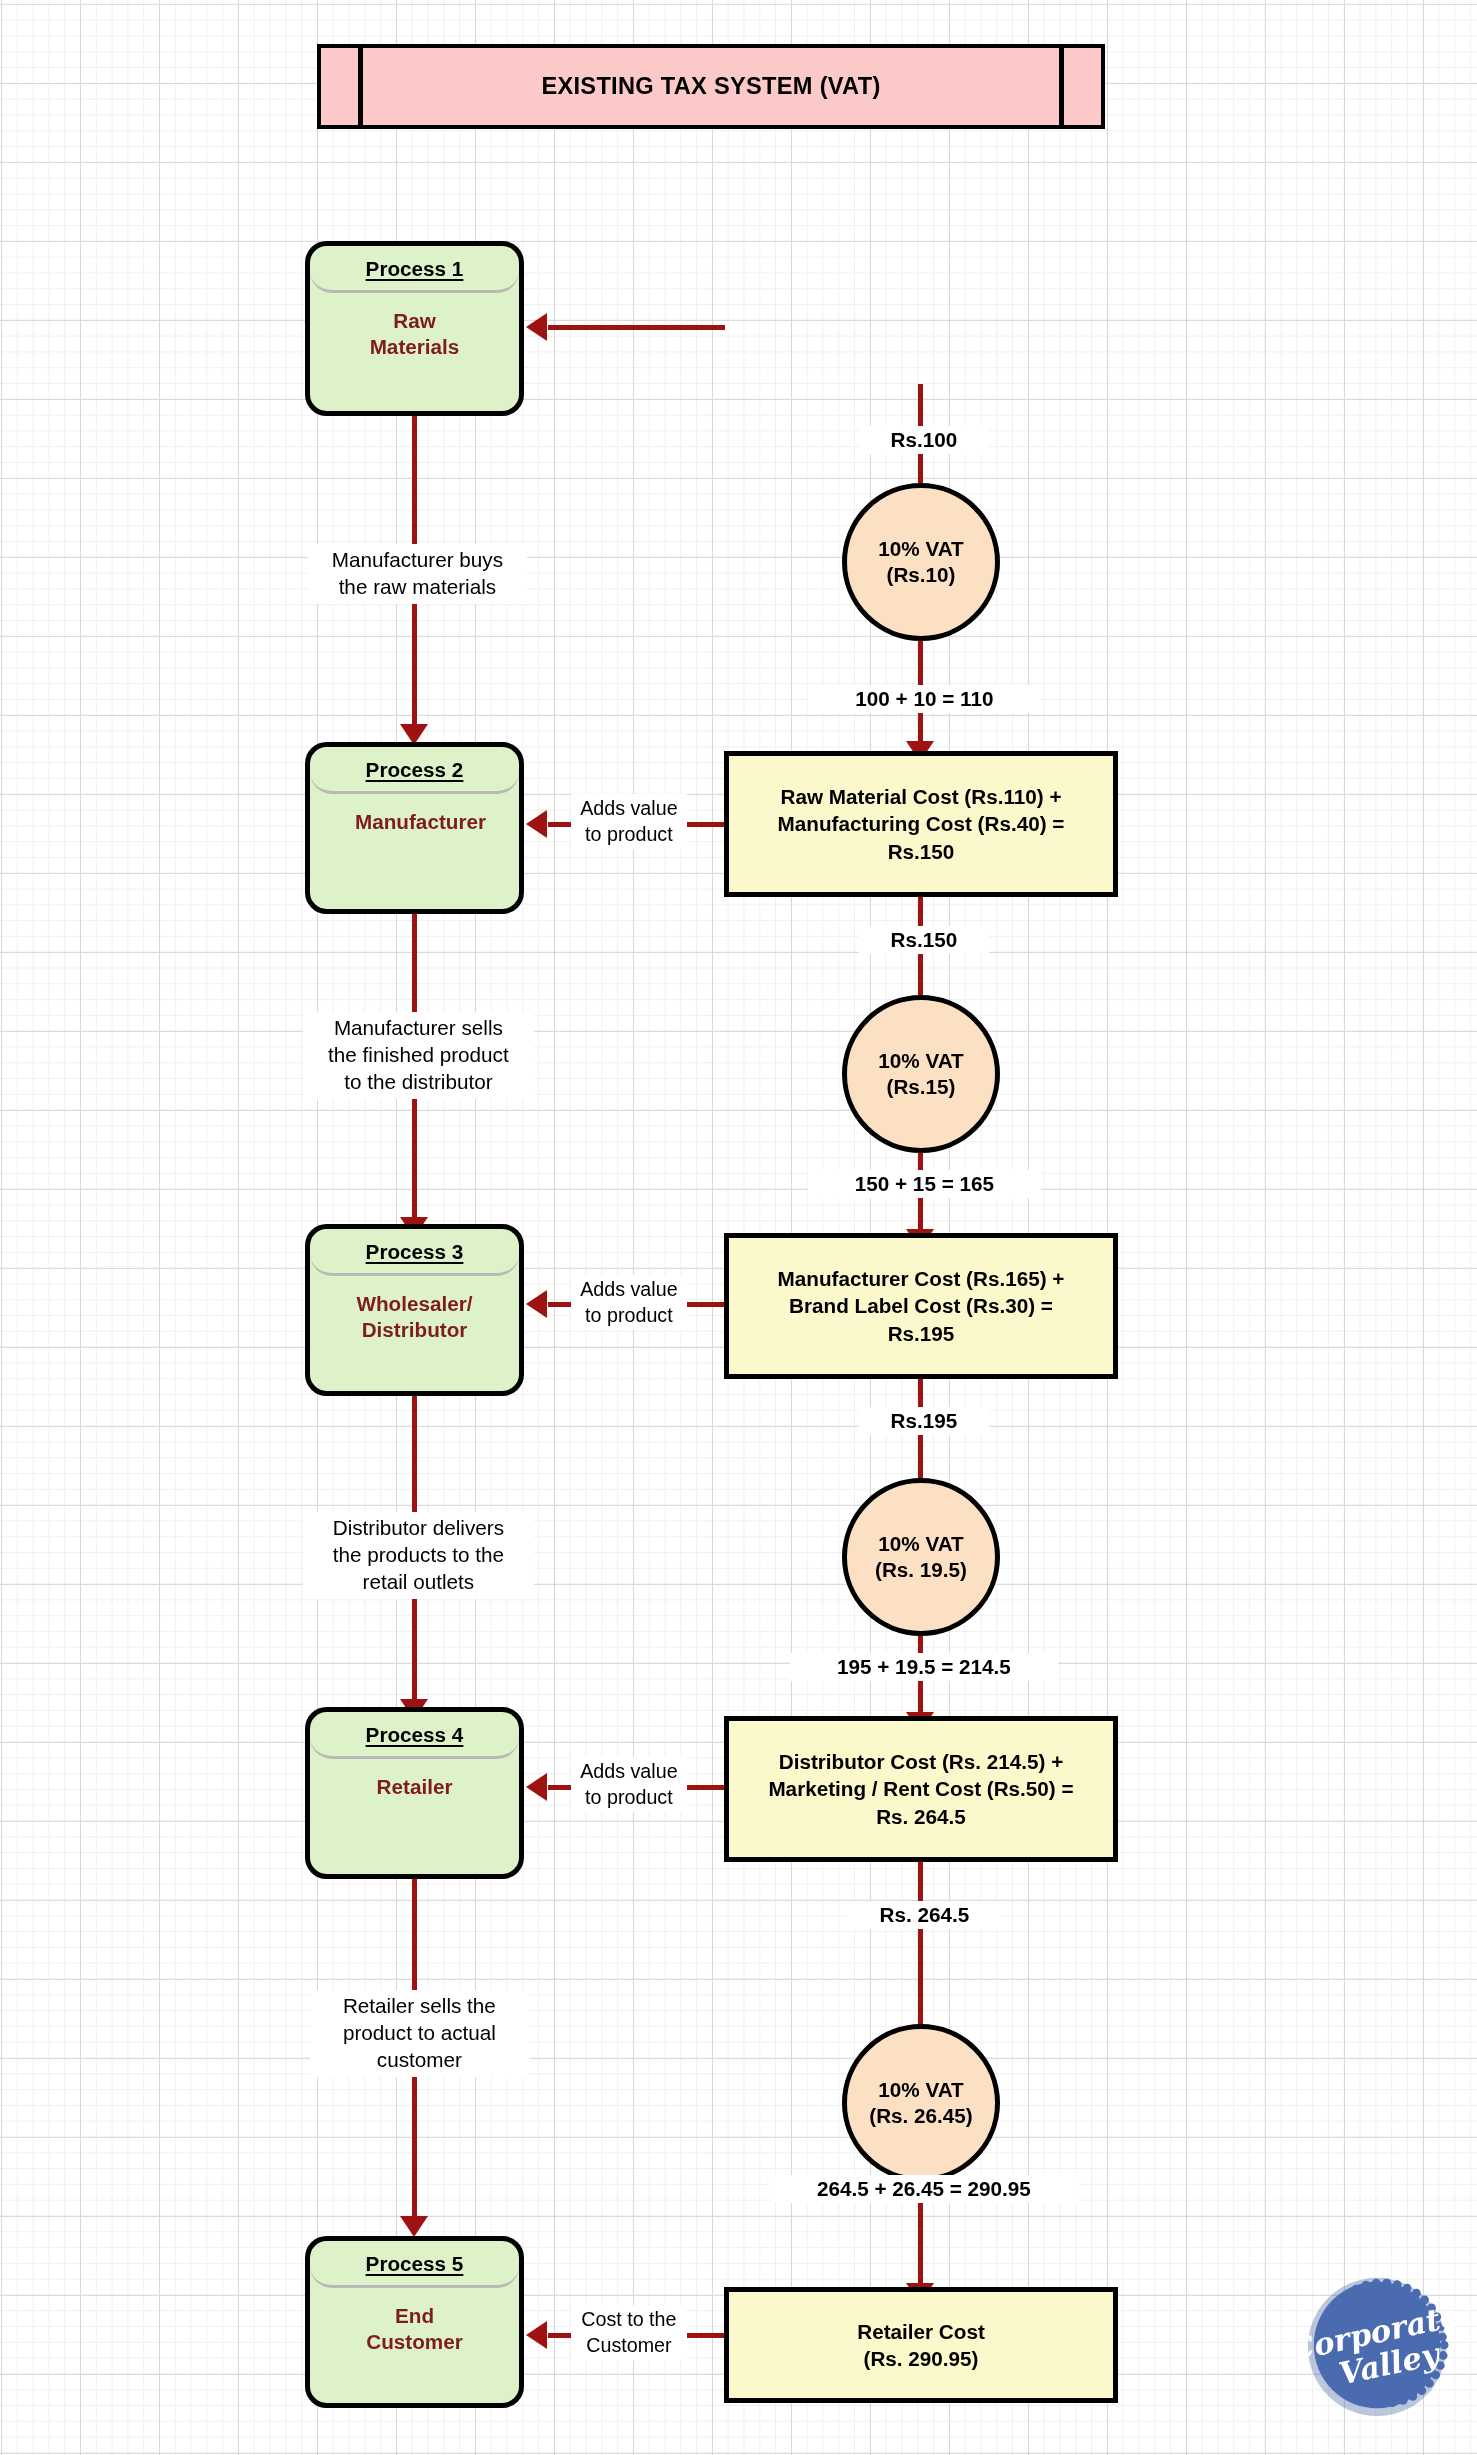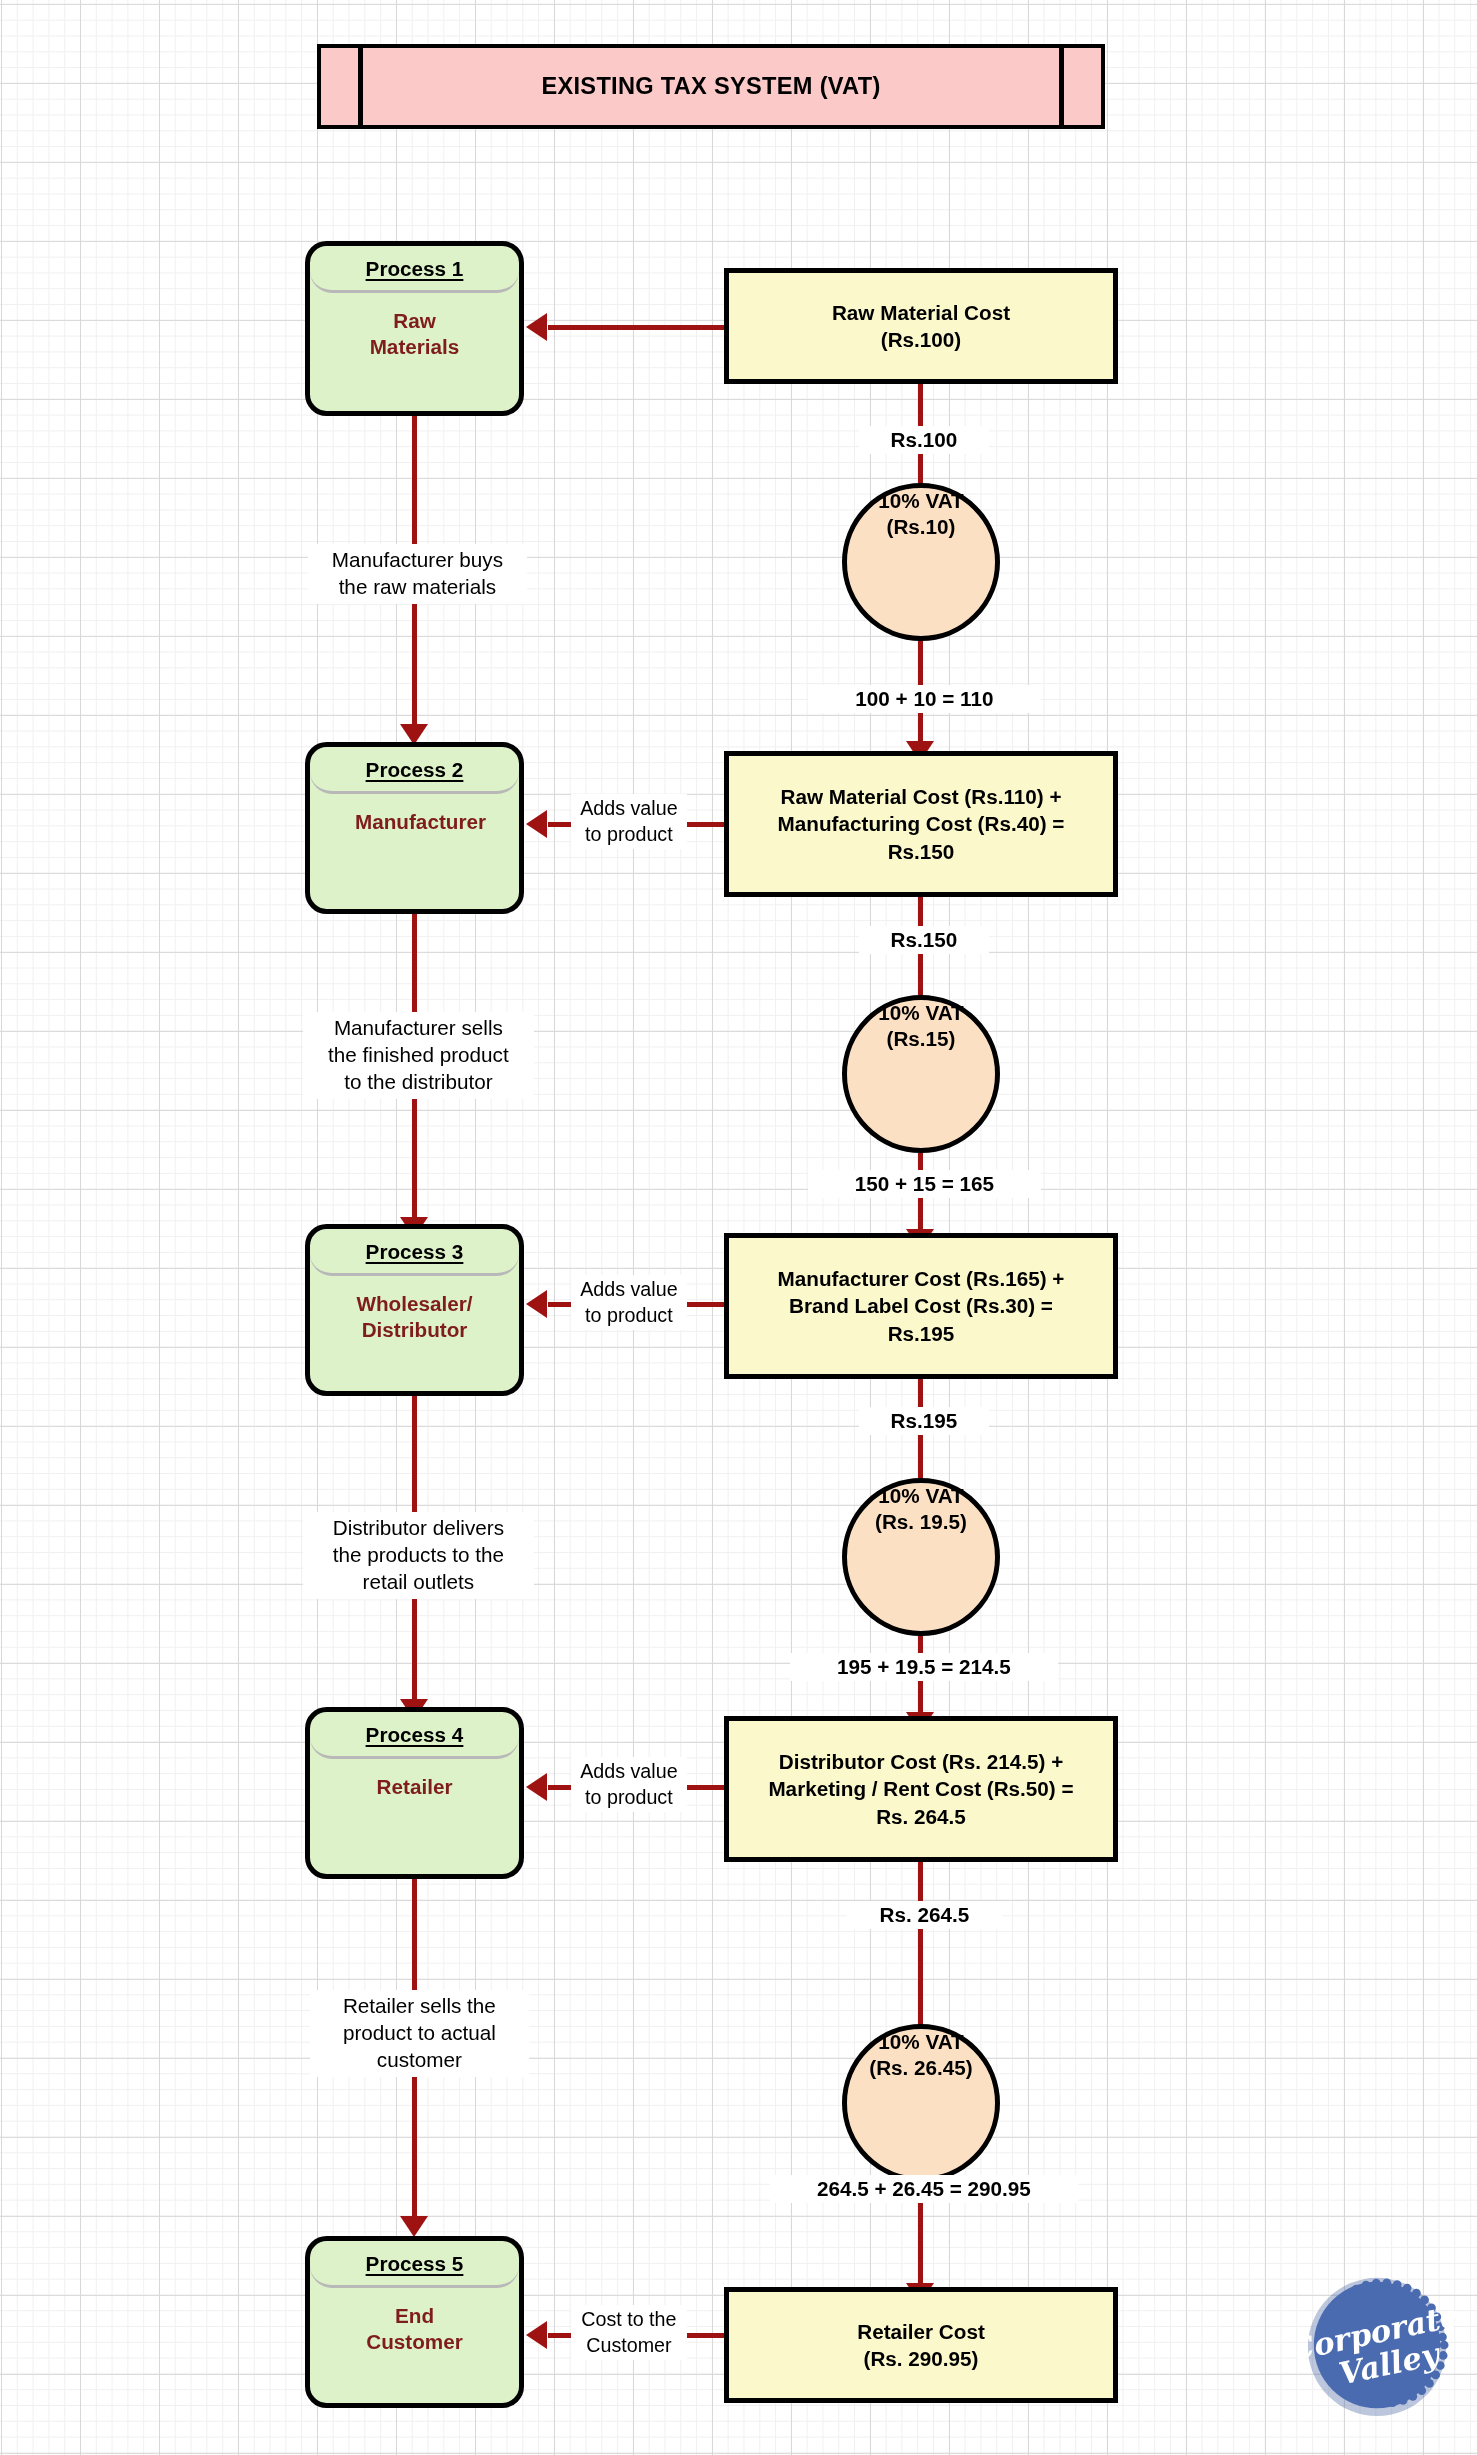--- a/index.html
+++ b/index.html
@@ -114,20 +114,21 @@
   .vat-circle {
     position: absolute;
     left: 842px;
     width: 158px;
     height: 158px;
     border-radius: 50%;
     background: #fce0c4;
     border: 5.9px solid #000000;
     box-sizing: border-box;
     display: flex;
+    align-items: center;
     justify-content: center;
     text-align: center;
   }
   .vat-text {
     font-size: 20.7px;
     font-weight: bold;
     color: #000000;
     line-height: 1.25;
   }
 
@@ -292,24 +293,20 @@
     <div class="process-head">Process 4</div>
     <div class="process-body" style="white-space:pre-line;">Retailer</div>
   </div>
 
   <div class="process-box" style="top:2236px; height:172px;">
     <div class="process-head">Process 5</div>
     <div class="process-body" style="white-space:pre-line;">End
 Customer</div>
   </div>
 
-  <div class="cost-box" style="top:268px; height:116px;">
-    <div class="cost-text" style="white-space:pre-line;">Raw Material Cost
-(Rs.100)</div>
-  </div>
 
   <div class="cost-box" style="top:751px; height:146px;">
     <div class="cost-text" style="white-space:pre-line;">Raw Material Cost (Rs.110) +
 Manufacturing Cost (Rs.40) =
 Rs.150</div>
   </div>
 
   <div class="cost-box" style="top:1233px; height:146px;">
     <div class="cost-text" style="white-space:pre-line;">Manufacturer Cost (Rs.165) +
 Brand Label Cost (Rs.30) =

